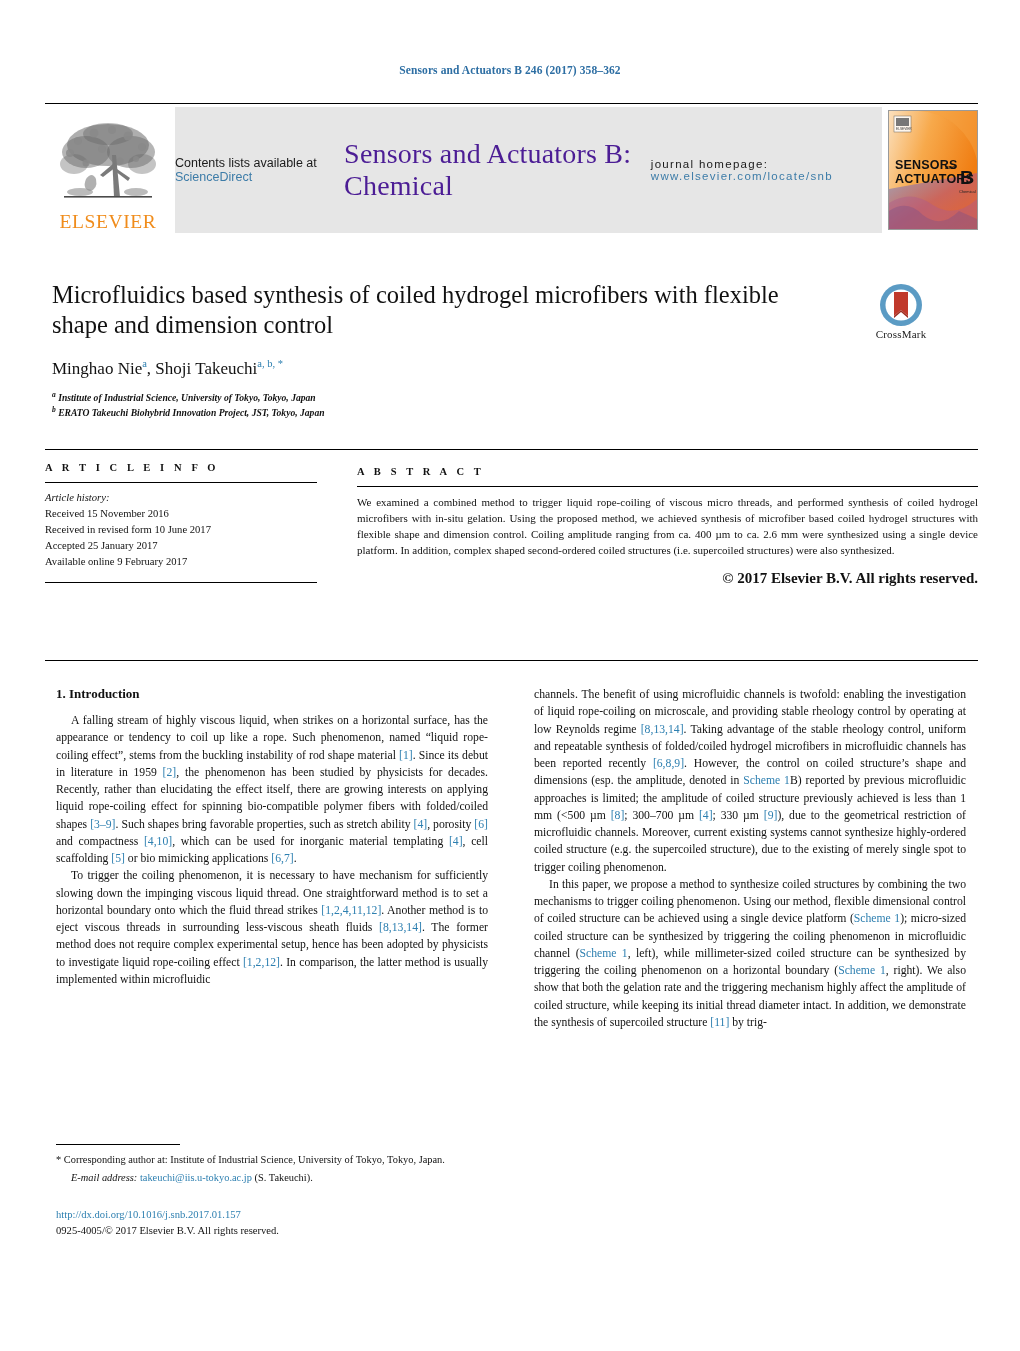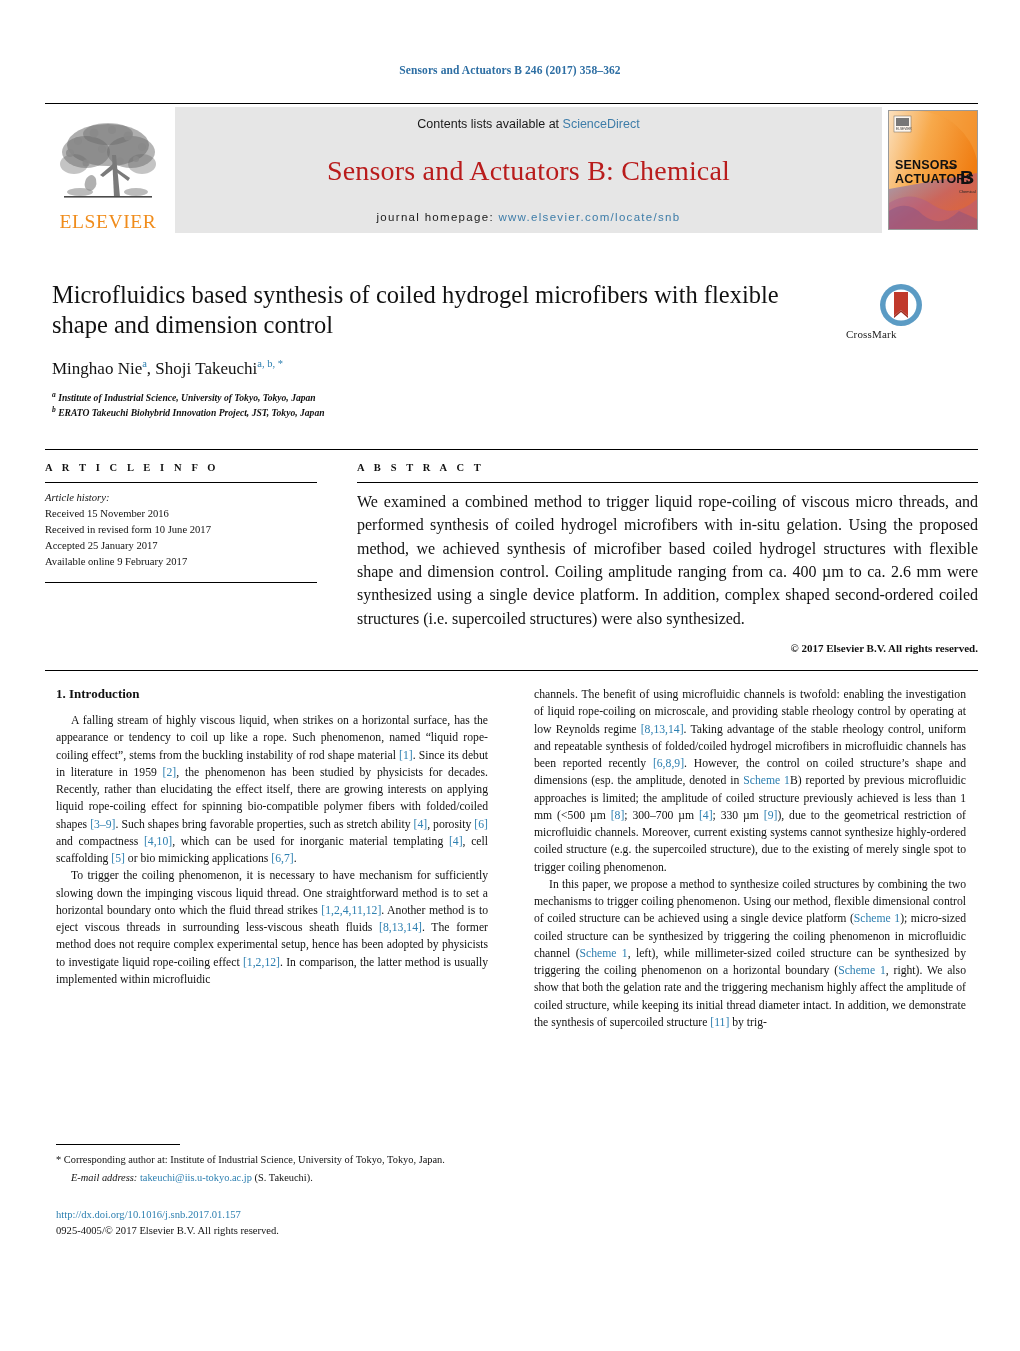--- a/index.html
+++ b/index.html
@@ -70,39 +70,39 @@
     color: #f08c1b;
     font-size: 19.5px;
     letter-spacing: 0.6px;
     line-height: 1;
     margin-top: 1px;
   }
   .journal-banner {
     flex: 1;
     background: #e6e6e6;
     display: flex;
-    flex-direction: column;
+    flex-direction: row;
     justify-content: space-between;
     align-items: center;
     padding: 10px 0 10px 0;
     margin-left: 4px;
     margin-right: 6px;
   }
   .contents-line {
     font-family: "Liberation Sans", sans-serif;
     font-size: 12.5px;
     color: #1a1a1a;
   }
   .contents-line .sd {
     color: #3d7ca8;
   }
   .journal-title {
     font-family: "Liberation Serif", serif;
     font-size: 28px;
-    color: #b91c1c;
+    color: #4c1d95;
     letter-spacing: 0.2px;
   }
   .homepage-line {
     font-family: "Liberation Sans", sans-serif;
     font-size: 11.5px;
     letter-spacing: 1.3px;
     color: #1a1a1a;
   }
   .homepage-line .url {
     color: #3d7ca8;
@@ -157,20 +157,21 @@
     font-size: 7.5px;
     vertical-align: super;
   }
 
   
   .crossmark {
     position: absolute;
     top: 283px;
     left: 846px;
     width: 110px;
+    text-align: center;
     font-family: "Liberation Serif", serif;
   }
   .crossmark-logo {
     display: block;
     margin: 0 auto;
   }
   .crossmark-label {
     font-size: 11px;
     color: #222;
     margin-top: 1px;
@@ -185,20 +186,21 @@
     width: 933px;
     border-top: 1.4px solid #000;
     border-bottom: 1.4px solid #000;
     padding-top: 12px;
     padding-bottom: 16px;
     min-height: 212px;
     box-sizing: border-box;
   }
   .band-cols {
     display: flex;
+    align-items: center;
   }
   .col-info {
     width: 272px;
     flex: none;
     padding-right: 18px;
   }
   .col-abs {
     flex: 1;
     padding-left: 22px;
   }
@@ -219,30 +221,30 @@
     font-size: 10.6px;
     line-height: 1.52;
     color: #111;
   }
   .info-group .it {
     font-style: italic;
   }
   .info-spacer { height: 12px; }
   .abs-text {
     font-family: "Liberation Serif", serif;
-    font-size: 16px;
+    font-size: 11px;
     line-height: 1.46;
     text-align: justify;
     color: #111;
   }
   .abs-copy {
     margin-top: 12px;
     text-align: right;
     font-family: "Liberation Serif", serif;
-    font-size: 11px;
+    font-size: 15px;
     font-weight: bold;
     color: #111;
   }
 
   
   .body-cols {
     position: absolute;
     top: 686px;
     left: 56px;
     width: 911px;

